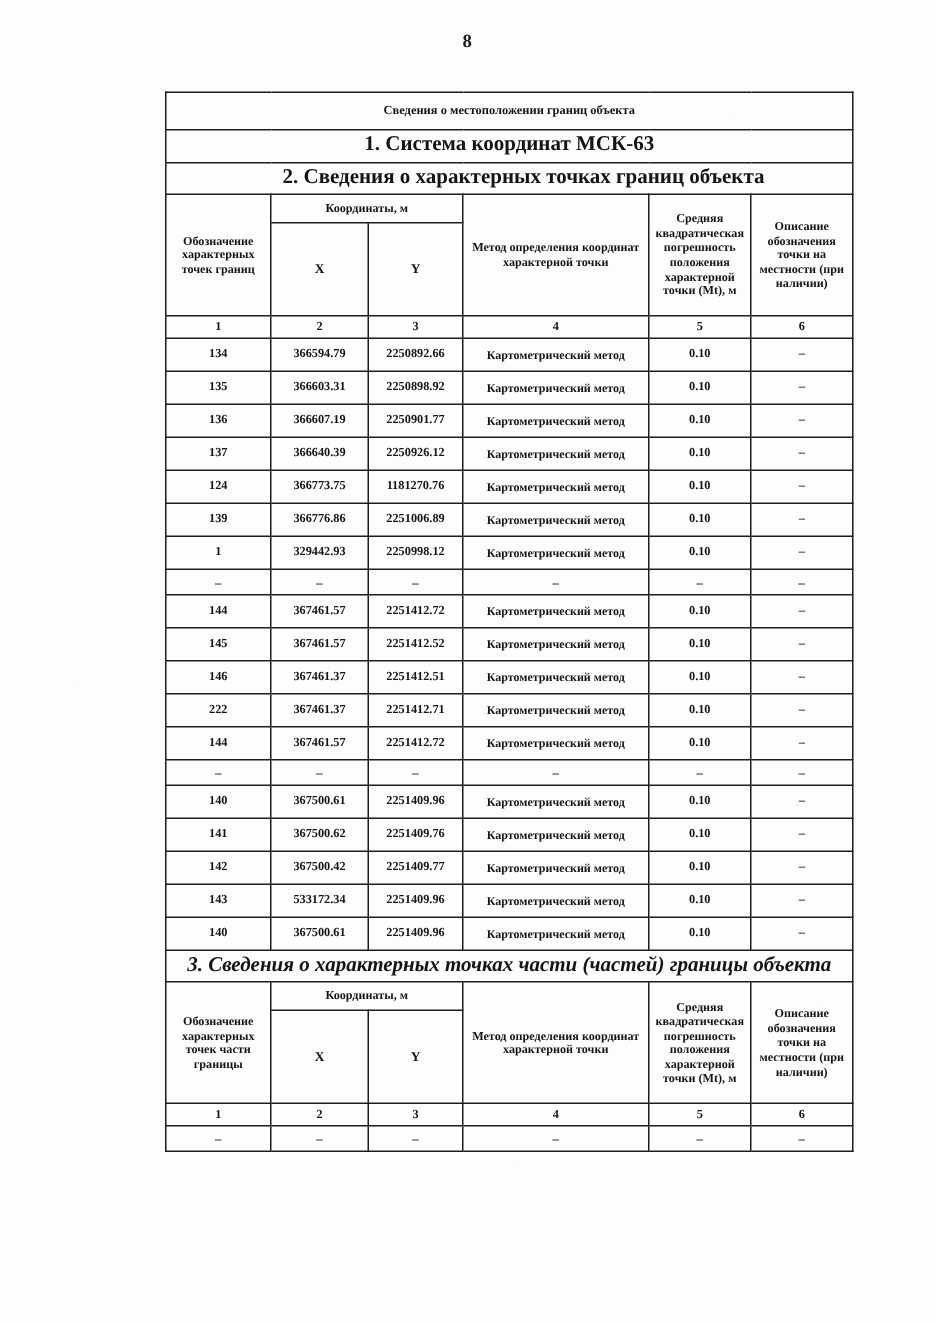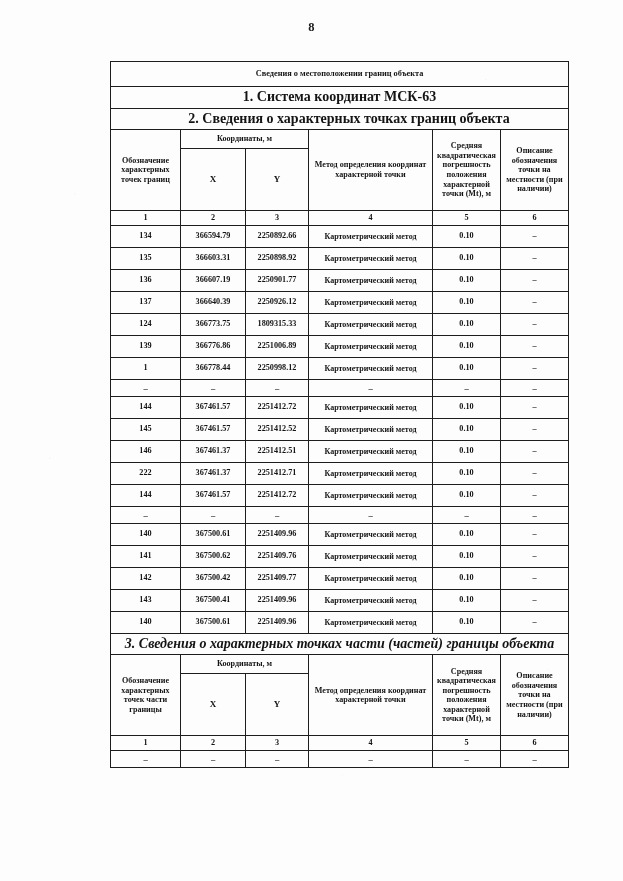--- a/index.html
+++ b/index.html
@@ -215,36 +215,36 @@
             <td class="data">137</td>
             <td class="data">366640.39</td>
             <td class="data">2250926.12</td>
             <td class="method">Картометрический метод</td>
             <td class="data">0.10</td>
             <td class="data">–</td>
           </tr>
           <tr>
             <td class="data">124</td>
             <td class="data">366773.75</td>
-            <td class="data">1809315.33</td>
+            <td class="data">1181270.76</td>
             <td class="method">Картометрический метод</td>
             <td class="data">0.10</td>
             <td class="data">–</td>
           </tr>
           <tr>
             <td class="data">139</td>
             <td class="data">366776.86</td>
             <td class="data">2251006.89</td>
             <td class="method">Картометрический метод</td>
             <td class="data">0.10</td>
             <td class="data">–</td>
           </tr>
           <tr>
             <td class="data">1</td>
-            <td class="data">366778.44</td>
+            <td class="data">329442.93</td>
             <td class="data">2250998.12</td>
             <td class="method">Картометрический метод</td>
             <td class="data">0.10</td>
             <td class="data">–</td>
           </tr>
           <tr>
             <td class="dash">–</td>
             <td class="dash">–</td>
             <td class="dash">–</td>
             <td class="dash">–</td>
@@ -318,21 +318,21 @@
           <tr>
             <td class="data">142</td>
             <td class="data">367500.42</td>
             <td class="data">2251409.77</td>
             <td class="method">Картометрический метод</td>
             <td class="data">0.10</td>
             <td class="data">–</td>
           </tr>
           <tr>
             <td class="data">143</td>
-            <td class="data">367500.41</td>
+            <td class="data">533172.34</td>
             <td class="data">2251409.96</td>
             <td class="method">Картометрический метод</td>
             <td class="data">0.10</td>
             <td class="data">–</td>
           </tr>
           <tr>
             <td class="data">140</td>
             <td class="data">367500.61</td>
             <td class="data">2251409.96</td>
             <td class="method">Картометрический метод</td>

